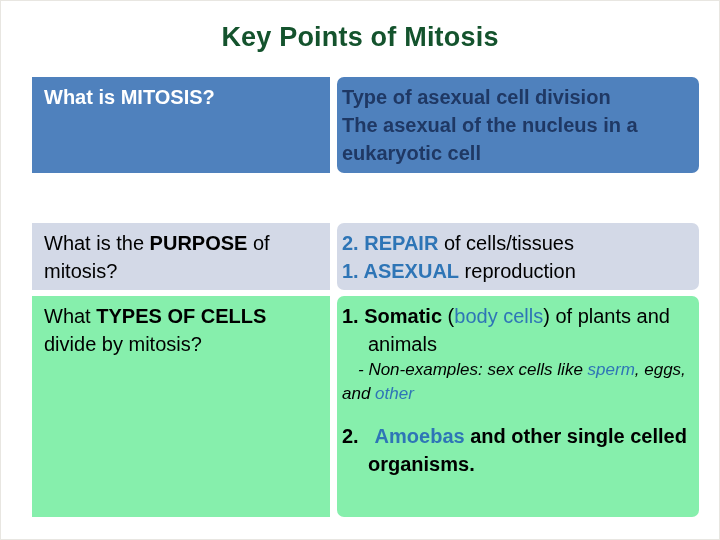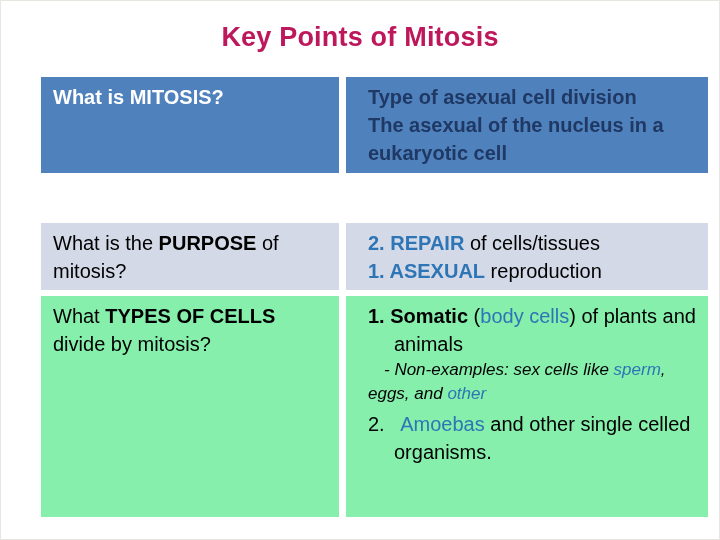--- a/index.html
+++ b/index.html
@@ -5,43 +5,43 @@
   * { margin:0; padding:0; box-sizing:border-box; }
   html,body { background:#888; }
   .slide {
     position:relative; width:720px; height:540px; background:#ffffff;
     font-family:"Liberation Sans", sans-serif; overflow:hidden;
     margin:0 auto; border:1px solid #e8e6e1;
   }
   .title {
     position:absolute; top:21px; left:0; width:100%;
     text-align:center; font-size:27px; font-weight:600;
-    color:#be185d; letter-spacing:0.2px;
+    color:#14532d; letter-spacing:0.2px;
   }
   .table {
-    position:absolute; left:40px; top:76px; width:667px;
+    position:absolute; left:31px; top:76px; width:667px;
     display:grid;
     grid-template-columns:298px 362px;
     grid-template-rows:96px 111px 221px;
     column-gap:7px; row-gap:6px;
   }
   .cell { padding:6px 8px 4px 12px; font-size:20px; line-height:28px; overflow:hidden; }
-  .cell.answer { padding-left:22px; }
+  .cell.answer { padding-left:5px;border-radius:7px; }
   .r1 { background:#4F81BD; }
   .r2 { background:#D3D9E7;margin-top:44px; }
   .r3 { background:#86efac; }
   .q1 { color:#ffffff; font-weight:bold; }
   .a1 { color:#1F3864; font-weight:bold; }
   .q  { color:#000000; }
   .b    { font-weight:bold; }
   .i    { font-style:italic; }
   .blue { color:#2E75B6; }
   .item  { padding-left:26px; text-indent:-26px; color:#000; }
   .ex    { font-size:17px; line-height:24px; text-indent:16px; color:#000; }
-  .item2 { padding-left:26px; text-indent:-26px; margin-top:4px; color:#000; }
+  .item2 { padding-left:26px; text-indent:-26px; margin-top:16px; color:#000;font-weight:bold; }
   .li { color:#000; }
 </style>
 </head>
 <body>
 
 <div class="slide">
   <div class="title">Key Points of Mitosis</div>
 
   <div class="table">
 

